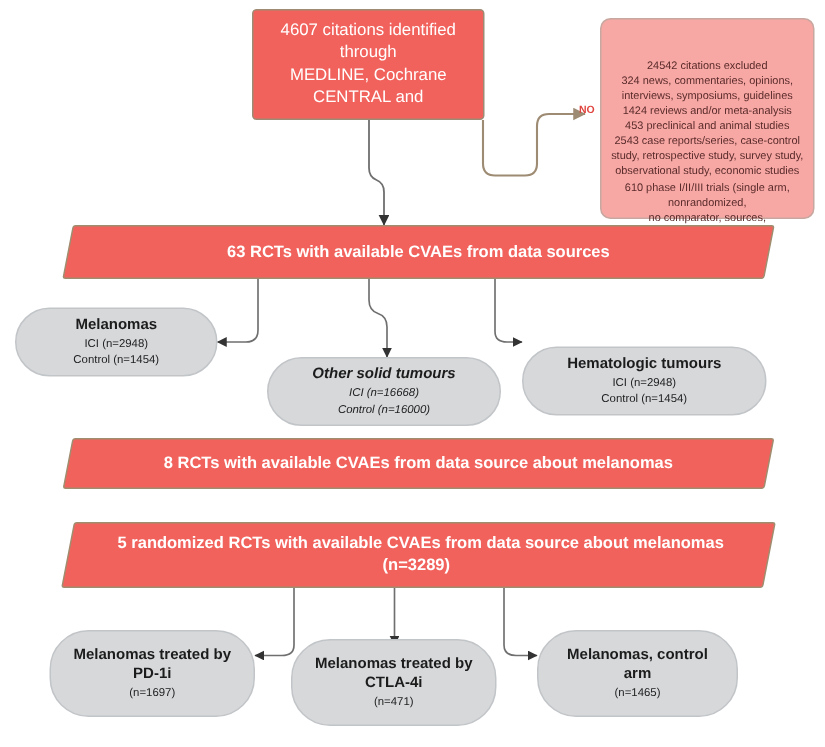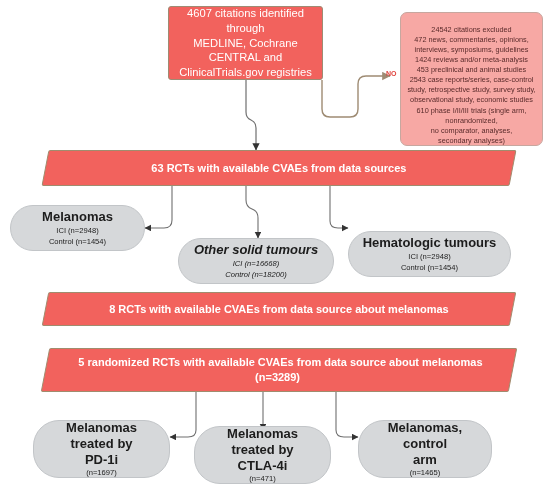--- a/index.html
+++ b/index.html
@@ -77,21 +77,21 @@
   
   .pill {
     background: #D6D8DA;
     border: 1px solid #c2c5c8;
     border-radius: 26px;
     color: #1c1c1c;
     padding: 4px 10px;
   }
   .pill .title {
     font-weight: bold;
-    font-size: 13px;
+    font-size: 10px;
     line-height: 1.22;
   }
   .pill .sub {
     font-size: 7.6px;
     line-height: 1.3;
     margin-top: 1px;
     color: #222;
   }
   .edge-label {
     position: absolute;
@@ -134,54 +134,53 @@
 
     <path d="M263,392 L263,430" fill="none" stroke="#6f6f6f" stroke-width="1.1" marker-end="url(#arrDark)"></path>
 
     <path d="M336,392 L336,430 Q336,437 344,437 L358,437" fill="none" stroke="#6f6f6f" stroke-width="1.1" marker-end="url(#arrDark)"></path>
   </svg>
 
   <div class="node box-red" style="left:168px; top:6px; width:155px; height:74px;">
     <span>4607 citations identified through</span>
     <span>MEDLINE, Cochrane</span>
     <span>CENTRAL and</span>
-    <span>ClinicalTrials.gov registries</span>
   </div>
 
   <div class="edge-label" style="left:386px; top:70px;">NO</div>
 
-  <div class="node box-pink" style="left:400px; top:12px; width:143px; height:134px; justify-content:space-between; padding-top:12px;">
+  <div class="node box-pink" style="left:400px; top:12px; width:143px; height:134px; justify-content:space-between; padding-top:26px;">
     <span>24542 citations excluded</span>
-    <span>472 news, commentaries, opinions,</span>
+    <span>324 news, commentaries, opinions,</span>
     <span>interviews, symposiums, guidelines</span>
     <span>1424 reviews and/or meta-analysis</span>
     <span>453 preclinical and animal studies</span>
     <span>2543 case reports/series, case-control</span>
     <span>study, retrospective study, survey study,</span>
     <span>observational study, economic studies</span>
     <span>610 phase I/II/III trials (single arm,</span>
     <span>nonrandomized,</span>
-    <span>no comparator, analyses,</span>
+    <span>no comparator, sources,</span>
     <span>secondary analyses)</span>
   </div>
 
   <div class="node banner" style="left:45px; top:150px; width:468px; height:36px;">
     <span class="banner-txt">63 RCTs with available CVAEs from data sources</span>
   </div>
 
   <div class="node pill" style="left:10px; top:205px; width:135px; height:46px;">
     <span class="title">Melanomas</span>
     <span class="sub">ICI (n=2948)</span>
     <span class="sub">Control (n=1454)</span>
   </div>
 
   <div class="node pill" style="left:178px; top:238px; width:156px; height:46px;font-style:italic;">
     <span class="title">Other solid tumours</span>
     <span class="sub">ICI (n=16668)</span>
-    <span class="sub">Control (n=18200)</span>
+    <span class="sub">Control (n=16000)</span>
   </div>
 
   <div class="node pill" style="left:348px; top:205px; width:163px; height:46px;margin-top:26px;">
     <span class="title">Hematologic tumours</span>
     <span class="sub">ICI (n=2948)</span>
     <span class="sub">Control (n=1454)</span>
   </div>
 
   <div class="node banner" style="left:45px; top:292px; width:468px; height:34px;">
     <span class="banner-txt">8 RCTs with available CVAEs from data source about melanomas</span>

